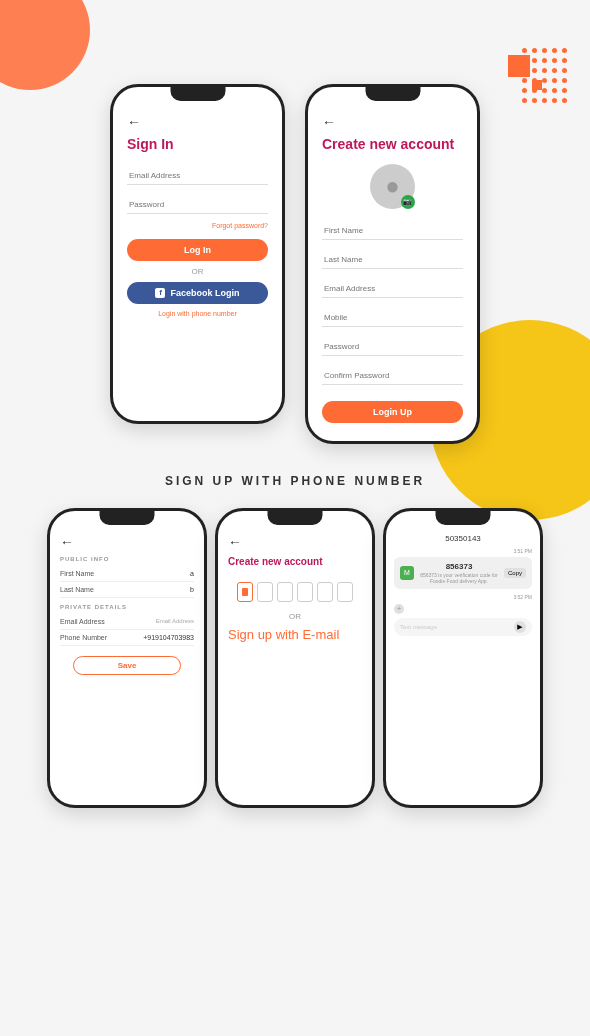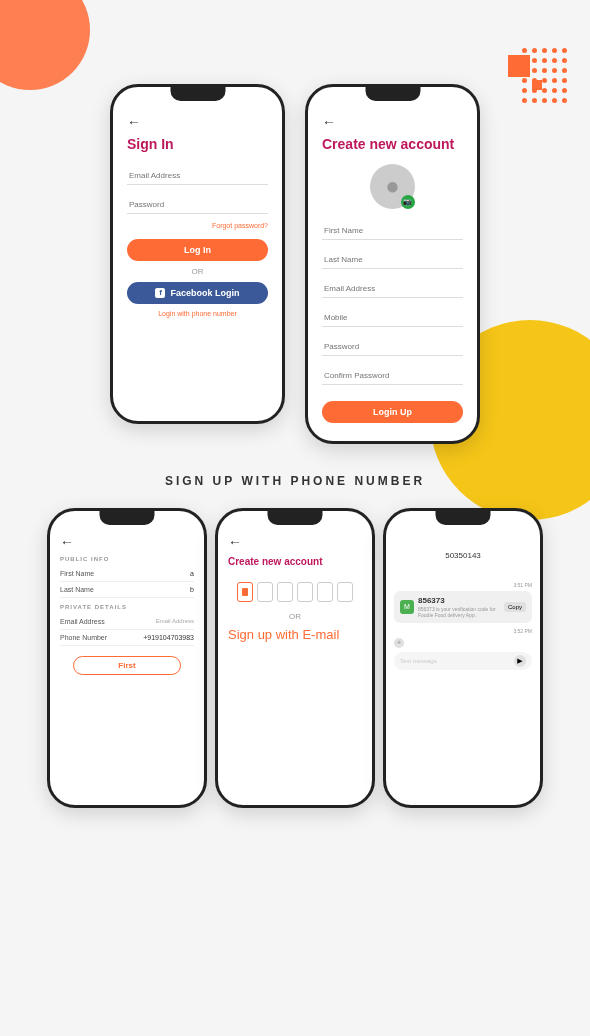--- a/index.html
+++ b/index.html
@@ -318,21 +318,21 @@
       color: #ff6b35;
       text-align: left;
       margin-top: 6px;
     }
 
     
     .sms-number {
       font-size: 8px;
       color: #333;
       text-align: center;
-      margin: 22px 0;
+      margin: 5px 0;
     }
     .sms-item {
       background: #f0f0f0;
       border-radius: 6px;
       padding: 5px 6px;
       margin-bottom: 5px;
       display: flex;
       align-items: center;
       gap: 4px;
     }
@@ -536,21 +536,21 @@
       </div>
       <div class="section-header-sm">PRIVATE DETAILS</div>
       <div class="form-row">
         <span class="form-label">Email Address</span>
         <span class="form-value" style="color:#aaa;font-size:6px;">Email Address</span>
       </div>
       <div class="form-row">
         <span class="form-label">Phone Number</span>
         <span class="form-value">+919104703983</span>
       </div>
-      <button class="btn-save">First</button>
+      <button class="btn-save">Save</button>
     </div>
   </div>
 
   <div class="phone phone-sm">
     <div class="phone-notch"></div>
     <div class="phone-screen">
       <div class="back-arrow">←</div>
       <div class="screen-title" style="font-size:10px;">Create new account</div>
       <div class="phone-input-boxes">
         <div class="digit-box filled">
@@ -569,21 +569,21 @@
     </div>
   </div>
 
   <div class="phone phone-sm">
     <div class="phone-notch"></div>
     <div class="phone-screen" style="padding:18px 8px 8px;">
       <div class="sms-number">50350143</div>
       <div style="font-size:5px;color:#999;text-align:right;margin-bottom:3px;">3:51 PM</div>
       <div class="sms-item">
         <div class="sms-app-icon">M</div>
-        <div style="flex:1;">
+        <div style="flex:1;text-align:center;">
           <div class="sms-code">856373</div>
           <div class="sms-desc">856373 is your verification code for Foodie Food delivery App.</div>
         </div>
         <button class="sms-copy-btn">Copy</button>
       </div>
       <div style="font-size:5px;color:#999;text-align:right;margin-bottom:3px;">3:52 PM</div>
       <div style="display:flex;align-items:center;gap:4px;margin-top:4px;">
         <div style="width:10px;height:10px;background:#e0e0e0;border-radius:50%;display:flex;align-items:center;justify-content:center;font-size:8px;color:#999;">+</div>
       </div>
       <div class="text-input-row">

